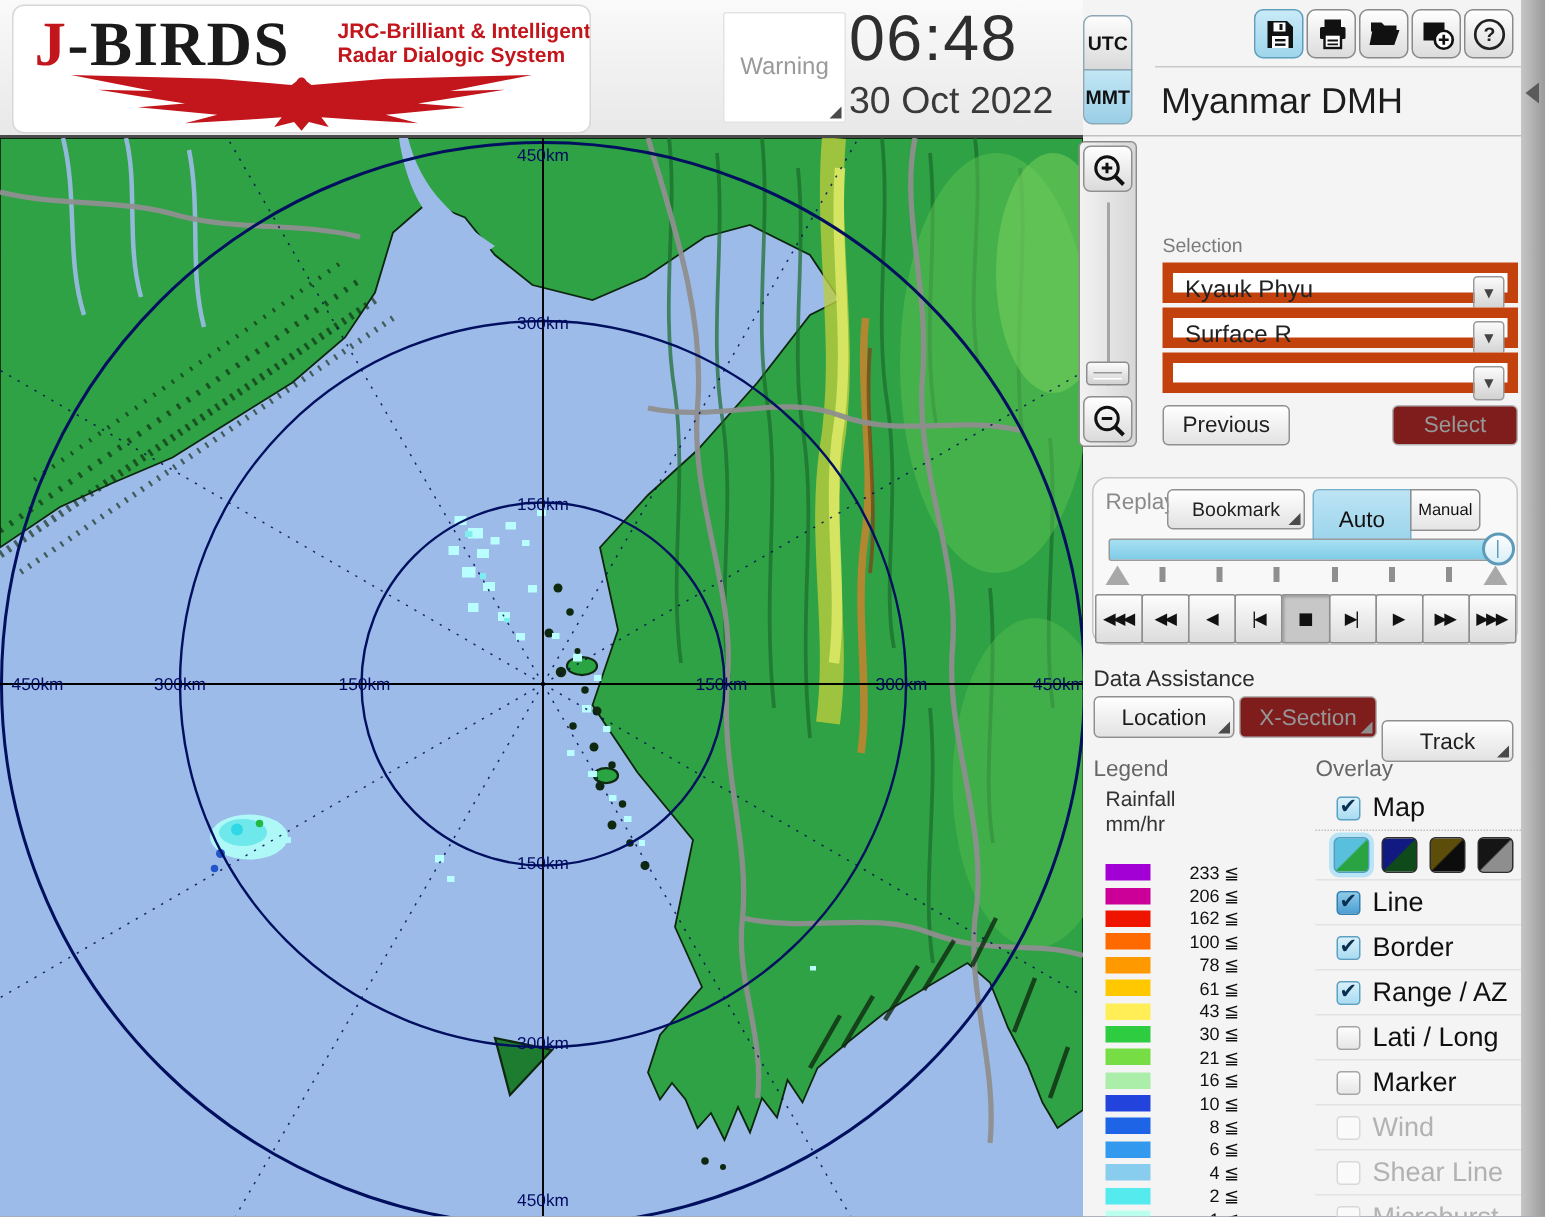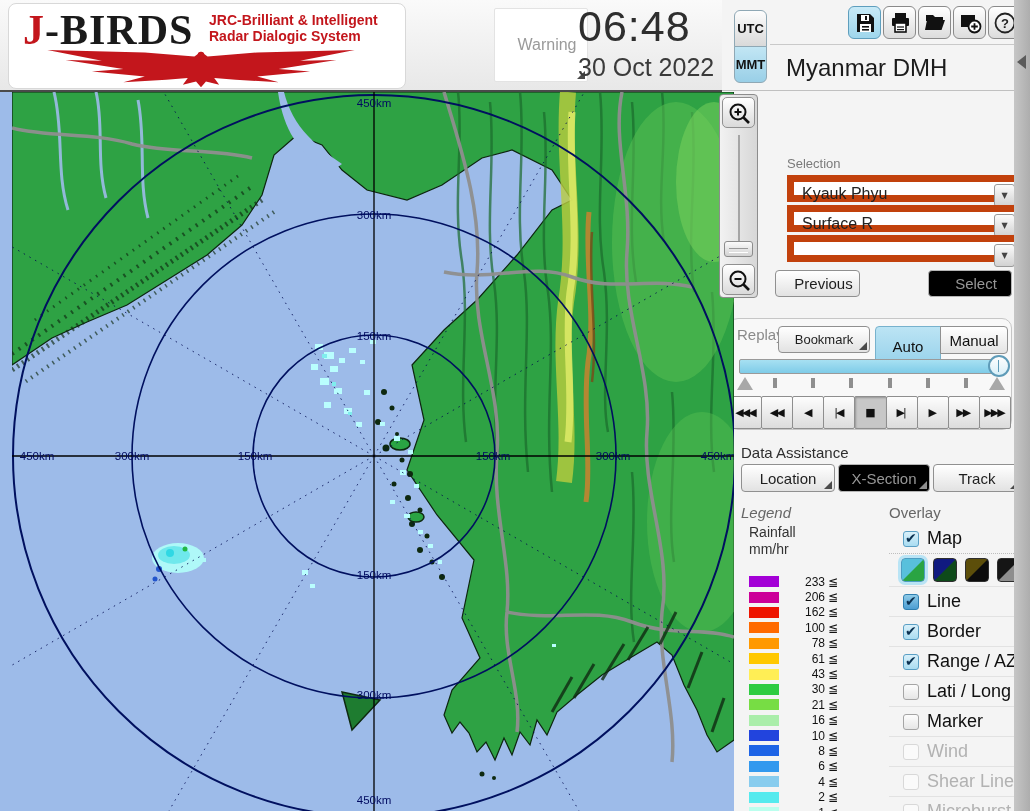--- a/index.html
+++ b/index.html
@@ -1,26 +1,26 @@
 <!DOCTYPE html>
 <html><head>
 <meta charset="utf-8">
 <style>
   html,body{margin:0;padding:0;background:#888;}
   #app{position:relative;width:1030px;height:811px;overflow:hidden;background:#EFEFEF;
        font-family:"Liberation Sans","DejaVu Sans",sans-serif;-webkit-font-smoothing:antialiased;}
-  .abs{position:absolute;padding-left:12px;}
+  .abs{position:absolute;}
 
   
   #header{left:0;top:0;width:722px;height:90px;background:linear-gradient(#FAFAFA,#E8E8E8);}
   #header-border{left:0;top:90px;width:722px;height:2px;background:#4A4A4A;}
   #logo-box{left:8px;top:3px;width:384px;height:84px;background:#FFF;border:1px solid #D8D8D8;border-radius:8px;overflow:hidden;}
   #logo-title{position:absolute;left:14px;top:2px;font-family:"Liberation Serif","DejaVu Serif",serif;font-weight:bold;font-size:42px;letter-spacing:1px;color:#1A1A1A;}
   #logo-title .j{color:#C3161C;}
-  #logo-tagline{position:absolute;left:200px;top:8px;color:#C3161C;font-weight:bold;font-size:14px;line-height:16px;white-space:nowrap;}
+  #logo-tagline{position:absolute;left:216px;top:8px;color:#C3161C;font-weight:bold;font-size:14px;line-height:16px;white-space:nowrap;}
   #eagle{position:absolute;left:6px;top:46px;width:372px;height:38px;}
   #warning-btn{left:482px;top:8px;width:80px;height:72px;background:#FFF;border:1px solid #E3E3E3;border-radius:2px;
      color:#9A9A9A;font-size:16px;display:flex;align-items:center;justify-content:center;cursor:pointer;}
   .fold{position:relative;}
   .fold::after{content:"";position:absolute;right:2px;bottom:2px;border-style:solid;
      border-width:0 0 8px 8px;border-color:transparent transparent #4A4A4A transparent;}
   .fold.gray::after{border-color:transparent transparent #8E8E8E transparent;}
   #clock{left:566px;top:0px;width:160px;}
   #clock .time{font-size:43px;color:#2E2E2E;line-height:52px;letter-spacing:1px;}
   #clock .date{font-size:25px;color:#3A3A3A;line-height:30px;white-space:nowrap;}
@@ -47,51 +47,51 @@
 
   #selection-label{left:53px;top:156px;font-size:13px;color:#7A7A7A;}
   #dropdown-list{left:53px;top:175px;width:237px;}
   .dd{position:relative;height:27px;background:#FFF;border:7px solid #c2410c;box-sizing:border-box;margin-bottom:3px;cursor:pointer;}
   .dd .val{position:absolute;left:8px;top:3px;font-size:16px;color:#222;}
   .dd .arrow{position:absolute;right:2px;top:2px;width:19px;height:21px;border:1px solid #999;border-radius:3px;
      background:linear-gradient(#FBFBFB,#D2D2D2);display:flex;align-items:center;justify-content:center;
      font-size:8px;color:#444;font-family:"DejaVu Sans",sans-serif;}
   .pushbtn{border:1px solid #909090;border-radius:4px;background:linear-gradient(#FFFFFF,#E2E2E2);
      display:flex;align-items:center;justify-content:center;font-size:15px;color:#1E1E1E;cursor:pointer;box-sizing:border-box;}
-  .pushbtn.disabled{background:#000000;color:#979797;border-color:#B5B5B5;cursor:default;}
+  .pushbtn.disabled{background:#7f1d1d;color:#979797;border-color:#B5B5B5;cursor:default;}
   #previous-btn{left:53px;top:270px;width:85px;height:27px;}
   #select-btn{left:206px;top:270px;width:84px;height:27px;}
 
   #replay-box{left:6px;top:318px;width:284px;height:112px;border:1px solid #C6C6C6;border-radius:10px;background:#F8F8F8;box-sizing:border-box;}
   #replay-label{position:absolute;left:8px;top:7px;font-size:15px;color:#8A8A8A;}
   #bookmark-btn{position:absolute;left:49px;top:7px;width:92px;height:27px;font-size:13px;}
   #auto-btn{position:absolute;left:146px;top:7px;width:66px;height:40px;background:linear-gradient(#BCE4F4,#97D2EB);
      border:1px solid #77B2CD;border-radius:4px 0 0 4px;display:flex;align-items:center;justify-content:center;font-size:15px;color:#111;cursor:pointer;box-sizing:border-box;}
-  #manual-btn{position:absolute;left:211px;top:7px;width:68px;height:28px;background:linear-gradient(#FFF,#E4E4E4);
-     border:1px solid #909090;border-radius:0 4px 4px 0;display:flex;align-items:center;justify-content:center;font-size:15px;color:#111;cursor:pointer;box-sizing:border-box;}
+  #manual-btn{position:absolute;left:211px;top:7px;width:47px;height:28px;background:linear-gradient(#FFF,#E4E4E4);
+     border:1px solid #909090;border-radius:0 4px 4px 0;display:flex;align-items:center;justify-content:center;font-size:11px;color:#111;cursor:pointer;box-sizing:border-box;}
   #replay-slider{position:absolute;left:10px;top:40px;width:268px;height:15px;background:linear-gradient(#A7E0F2,#7FCCE8);
      border:1px solid #9A9A9A;border-radius:2px;box-sizing:border-box;}
   #slider-handle{position:absolute;left:248px;top:-5px;width:22px;height:22px;border-radius:50%;
      background:linear-gradient(#FDFDFD,#D8EFF8);border:2px solid #5E9BB8;box-sizing:border-box;cursor:pointer;}
   #slider-handle::after{content:"";position:absolute;left:8px;top:3px;width:1px;height:12px;background:#5E9BB8;}
   #tick-row{position:absolute;left:8px;top:57px;width:268px;height:16px;}
   .tick{position:absolute;top:2px;width:4px;height:10px;background:#8F8F8F;}
   .endtri{position:absolute;top:1px;width:0;height:0;border-left:8px solid transparent;border-right:8px solid transparent;border-bottom:13px solid #A8A8A8;cursor:pointer;}
   #playback-row{position:absolute;left:2px;top:77px;width:280px;height:33px;display:flex;}
   .pbtn{flex:1;margin-left:-1px;border:1px solid #8E8E8E;background:linear-gradient(#FDFDFD,#DCDCDC);
      display:flex;align-items:center;justify-content:center;font-family:"DejaVu Sans",sans-serif;
      font-size:11px;letter-spacing:-2px;color:#111;cursor:pointer;border-radius:2px;padding-right:2px;}
   .pbtn.pressed{background:#C7C7C7;box-shadow:inset 1px 1px 2px rgba(0,0,0,.25);}
 
   #da-label{left:7px;top:444px;font-size:15px;color:#2E2E2E;}
   #da-buttons{left:7px;top:464px;width:281px;display:flex;gap:3px;}
   .dabtn{height:28px;font-size:15px;}
-  #da-location{width:94px;} #da-xsection{width:92px;} #da-track{width:88px;}
-
-  #legend-label{left:7px;top:504px;font-size:15px;color:#666;font-style:italic;}
+  #da-location{width:94px;} #da-xsection{width:92px;} #da-track{width:88px;margin-top:16px;}
+
+  #legend-label{left:7px;top:504px;font-size:15px;color:#666;}
   #overlay-label{left:155px;top:504px;font-size:15px;color:#666;}
   #legend-block{left:7px;top:524px;width:140px;}
   #legend-unit1,#legend-unit2{font-size:14px;color:#333;margin-left:8px;line-height:17px;}
   #legend-rows{margin-top:16px;}
   .lrow{display:flex;align-items:center;height:15.4px;}
   .lswatch{width:30px;height:11px;margin-left:8px;}
   .lval{width:46px;text-align:right;font-size:12px;color:#111;}
   .lop{margin-left:3px;font-size:12px;color:#111;font-family:"DejaVu Sans",sans-serif;}
 
   #overlay-rows{left:155px;top:524px;width:137px;}

